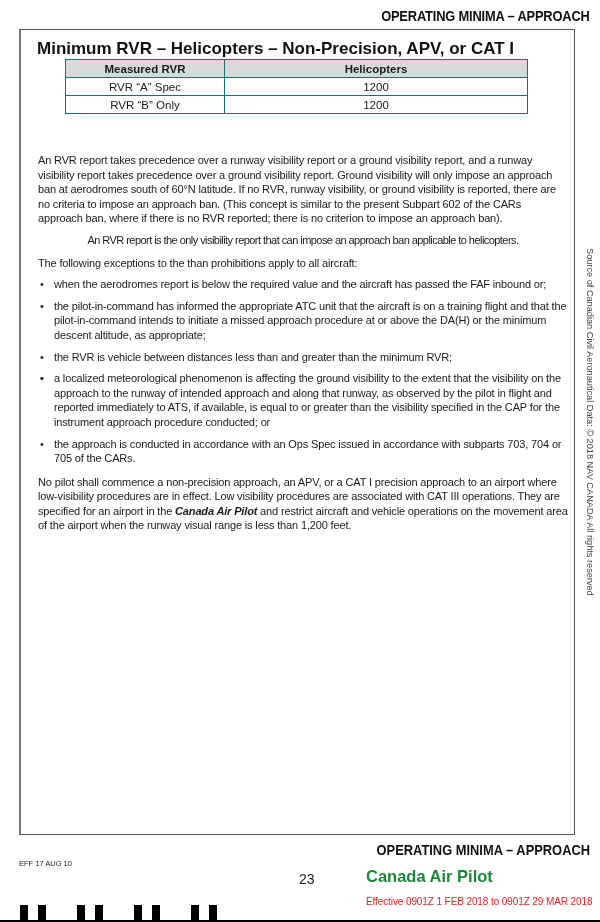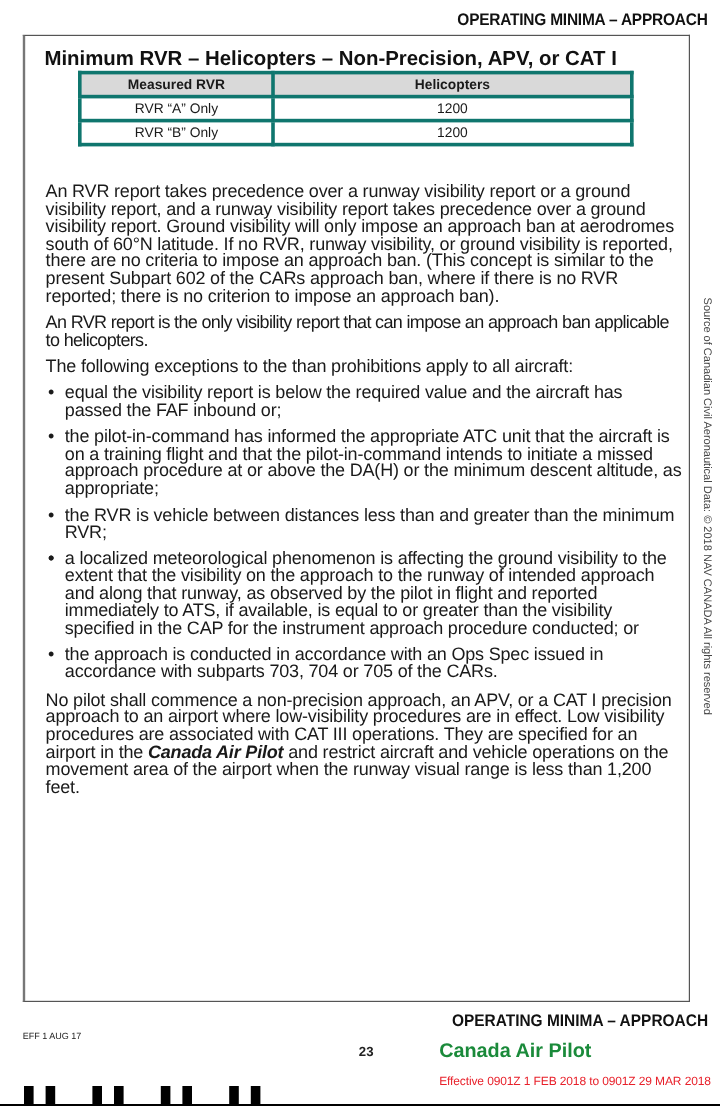--- a/index.html
+++ b/index.html
@@ -6,38 +6,38 @@
   body { width:600px; height:922px; position:relative; overflow:hidden;
          font-family:"Liberation Sans", sans-serif; color:#1a1a1a; }
   .hdr-title { position:absolute; right:10px; top:8px; font-size:14px; font-weight:bold;
                letter-spacing:-0.2px; transform:scaleX(0.92); transform-origin:right center; color:#111; }
   .frame { position:absolute; left:19px; top:29px; width:556px; height:806px;
            border:1px solid #555; border-left:2px solid #777; box-sizing:border-box; }
   .tbl-caption { position:absolute; left:0; right:0; top:9px; text-align:left;
                  font-size:17px; font-weight:bold; color:#111;margin-left:16px; }
   table.rvr { position:absolute; left:44px; top:29px; width:463px; border-collapse:collapse;
               font-size:11.5px; }
-  table.rvr th, table.rvr td { border:3px solid #0f766e; text-align:center; height:17px; padding:0; }
+  table.rvr th, table.rvr td { border:1px solid #0f766e; text-align:center; height:17px; padding:0; }
   table.rvr th { background:#d9d9d9; font-weight:bold; }
   table.rvr .c1 { width:158px; }
-  .body { position:absolute; left:17px; top:123px; width:530px; font-size:15px; line-height:14.6px;
+  .body { position:absolute; left:17px; top:123px; width:530px; font-size:11px; line-height:14.6px;
           letter-spacing:-0.15px; }
   .body p { margin:0 0 7px 0; }
-  .body p.tight { letter-spacing:-0.55px; margin-bottom:8px; }
+  .body p.tight { letter-spacing:-0.55px; margin-bottom:8px;text-align:center; }
   .body ul { list-style:none; margin:0 0 9px 0; padding:0; }
   .body li { position:relative; padding-left:16px; margin-bottom:7px; }
   .body li .bullet { position:absolute; left:2px; top:0; }
   .body em.capname { font-style:italic; font-weight:bold; }
   .side-note { position:absolute; left:586px; top:248px; width:10px; height:460px; }
   .side-note span { position:absolute; left:0; top:0; white-space:nowrap; font-size:9.2px; color:#444;
                     transform:rotate(90deg); transform-origin:0 0; left:9px; }
   .ftr-title { position:absolute; right:10px; top:842px; font-size:14px; font-weight:bold;
                transform:scaleX(0.92); transform-origin:right center; color:#111; }
   .eff { position:absolute; left:19px; top:859px; font-size:7.5px; color:#222; }
-  .pageno { position:absolute; left:299px; top:871px; font-size:11px; color:#222;font-weight:bold; }
+  .pageno { position:absolute; left:299px; top:871px; font-size:14px; color:#222; }
   .cap-brand { position:absolute; left:366px; top:867px; font-size:16.5px; font-weight:bold; color:#1a8a3a; }
   .cap-eff { position:absolute; left:366px; top:896px; font-size:10px; color:#e8202a; letter-spacing:-0.1px; }
   .marks { position:absolute; left:0; top:900px; width:600px; height:22px; }
   .marks .bar { position:absolute; top:5px; width:8px; height:16px; background:#000; }
   .baseline { position:absolute; left:0; top:920px; width:600px; height:2px; background:#000; }
 </style>
 </head>
 <body>
 
 <div class="hdr-title">OPERATING MINIMA – APPROACH</div>
@@ -46,52 +46,52 @@
   <div class="tbl-caption">Minimum RVR – Helicopters – Non-Precision, APV, or CAT I</div>
   <table class="rvr">
     <thead>
       <tr>
         <th class="c1">Measured RVR</th>
         <th>Helicopters</th>
       </tr>
     </thead>
     <tbody>
       <tr>
-        <td>RVR “A” Only</td>
+        <td>RVR “A” Spec</td>
         <td>1200</td>
       </tr>
       <tr>
         <td>RVR “B” Only</td>
         <td>1200</td>
       </tr>
     </tbody>
   </table>
 
   <div class="body">
     <p>An RVR report takes precedence over a runway visibility report or a ground visibility report, and a runway visibility report takes precedence over a ground visibility report. Ground visibility will only impose an approach ban at aerodromes south of 60°N latitude. If no RVR, runway visibility, or ground visibility is reported, there are no criteria to impose an approach ban. (This concept is similar to the present Subpart 602 of the CARs approach ban, where if there is no RVR reported; there is no criterion to impose an approach ban).</p>
     <p class="tight">An RVR report is the only visibility report that can impose an approach ban applicable to helicopters.</p>
     <p>The following exceptions to the than prohibitions apply to all aircraft:</p>
     <ul>
-      <li><span class="bullet">•</span><span>equal the visibility report is below the required value and the aircraft has passed the FAF inbound or;</span></li>
+      <li><span class="bullet">•</span><span>when the aerodromes report is below the required value and the aircraft has passed the FAF inbound or;</span></li>
       <li><span class="bullet">•</span><span>the pilot-in-command has informed the appropriate ATC unit that the aircraft is on a training flight and that the pilot-in-command intends to initiate a missed approach procedure at or above the DA(H) or the minimum descent altitude, as appropriate;</span></li>
       <li><span class="bullet">•</span><span>the RVR is vehicle between distances less than and greater than the minimum RVR;</span></li>
       <li><span class="bullet">•</span></li>
       <li><span class="bullet">•</span><span>a localized meteorological phenomenon is affecting the ground visibility to the extent that the visibility on the approach to the runway of intended approach and along that runway, as observed by the pilot in flight and reported immediately to ATS, if available, is equal to or greater than the visibility specified in the CAP for the instrument approach procedure conducted; or</span></li>
       <li><span class="bullet">•</span><span>the approach is conducted in accordance with an Ops Spec issued in accordance with subparts 703, 704 or 705 of the CARs.</span></li>
     </ul>
     <p><span>No pilot shall commence a non-precision approach, an APV, or a CAT I precision approach to an airport where low-visibility procedures are in effect. Low visibility procedures are associated with CAT III operations. They are specified for an airport in the </span><em class="capname">Canada Air Pilot</em><span> and restrict aircraft and vehicle operations on the movement area of the airport when the runway visual range is less than 1,200 feet.</span></p>
   </div>
 </div>
 
 <div class="side-note">
   <span>Source of Canadian Civil Aeronautical Data: © 2018 NAV CANADA All rights reserved</span>
 </div>
 
 <div class="ftr-title">OPERATING MINIMA – APPROACH</div>
-<div class="eff">EFF 1 AUG 17</div>
+<div class="eff">EFF 17 AUG 10</div>
 <div class="pageno">23</div>
 <div class="cap-brand" style="color: rgb(26, 138, 58);">Canada Air Pilot</div>
 <div class="cap-eff" style="color: rgb(232, 32, 42);">Effective 0901Z 1 FEB 2018 to 0901Z 29 MAR 2018</div>
 
 <div class="marks">
   <div class="bar" style="left:20px"></div>
   <div class="bar" style="left:38px"></div>
   <div class="bar" style="left:77px"></div>
   <div class="bar" style="left:95px"></div>
   <div class="bar" style="left:134px"></div>

